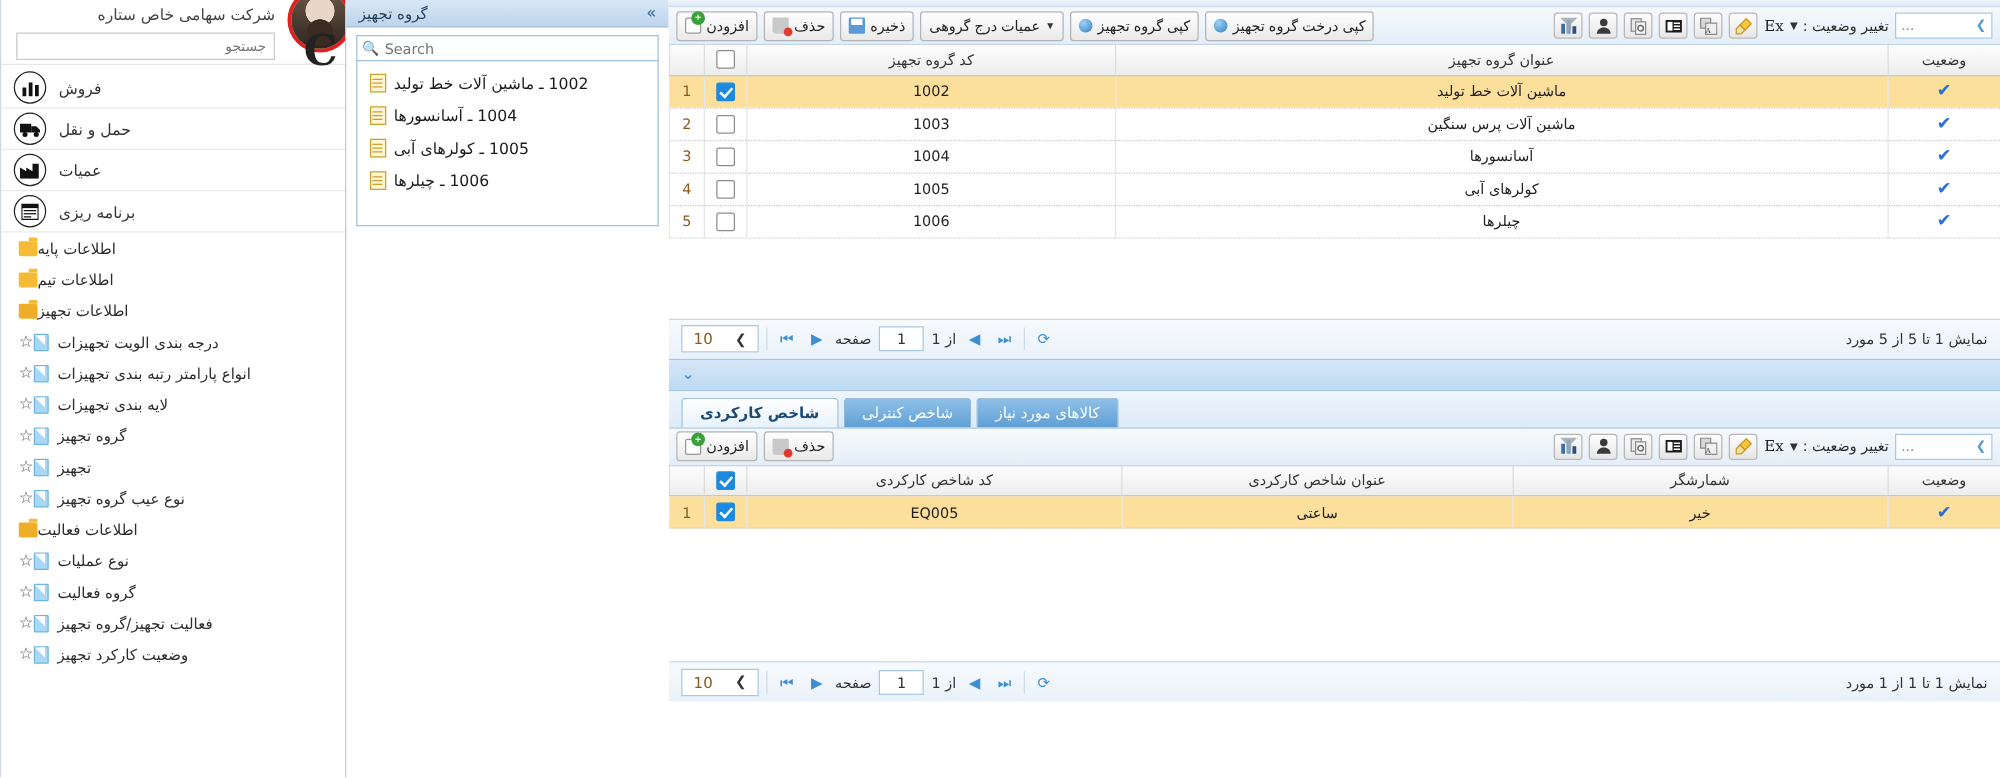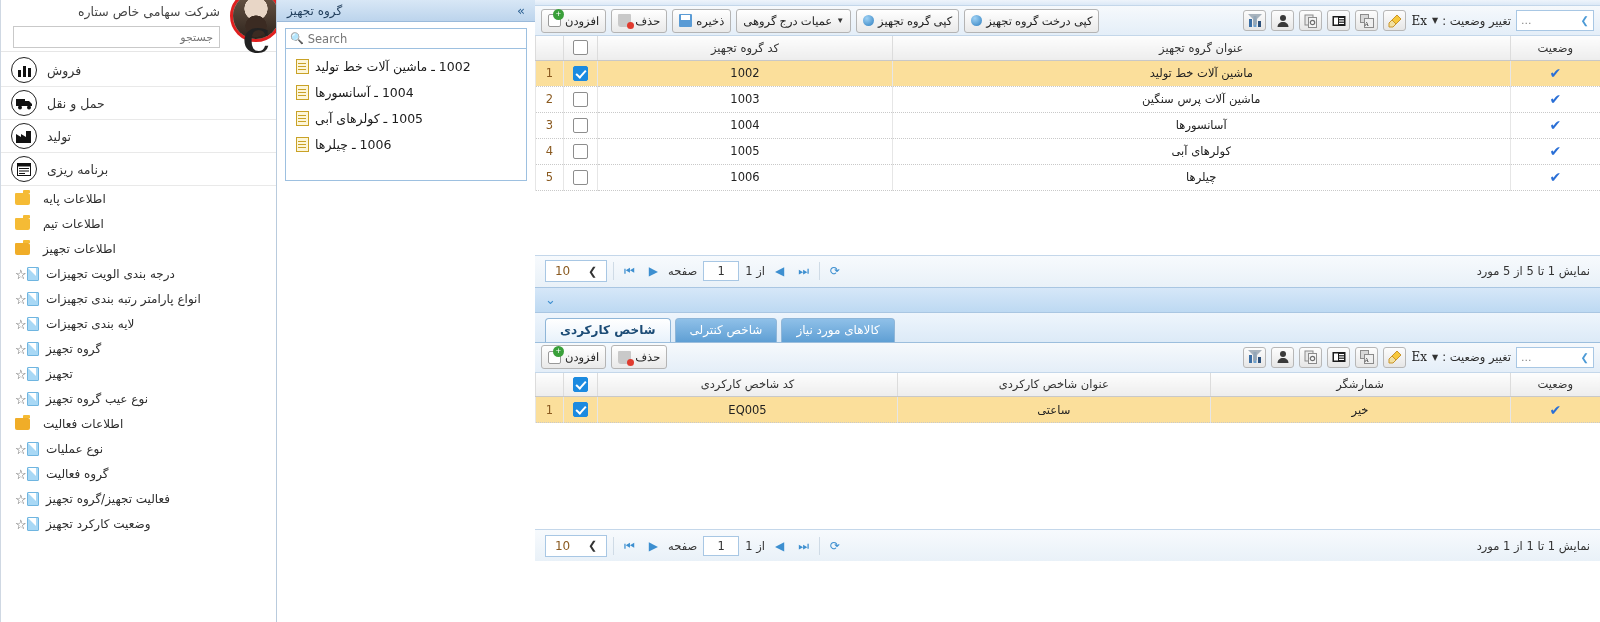--- a/index.html
+++ b/index.html
@@ -52,21 +52,21 @@
     gap:10px; cursor:pointer;
   }
   .sb-main .ico-circle{
     width:26px; height:26px; border-radius:50%; border:1.4px solid #222;
     display:flex; align-items:center; justify-content:center; flex:0 0 26px;
   }
   .sb-main .lbl{ font-size:12.5px; color:#333; }
 
   .sb-folder{
     height:25px; display:flex; flex-direction:row-reverse; align-items:center;
-    padding:0 14px; gap:13px; cursor:pointer;
+    padding:0 14px; gap:0; cursor:pointer;
   }
   .sb-folder .lbl{ font-size:12px; color:#2d2d2d; }
   .sb-leaf{
     height:25px; display:flex; flex-direction:row-reverse; align-items:center;
     padding:0 14px 0 26px; gap:7px; cursor:pointer; position:relative;
   }
   .sb-leaf .lbl{ font-size:12px; color:#2d2d2d; white-space:nowrap; }
   .sb-leaf .star{
     position:absolute; left:14px; top:50%; transform:translateY(-50%);
     font-size:13px; color:#555; line-height:1;
@@ -621,21 +621,21 @@
             </svg>
           </span>
           <span class="lbl">حمل و نقل</span>
         </div>
         <div class="sb-main">
           <span class="ico-circle">
             <svg width="16" height="13" viewBox="0 0 16 13">
               <path d="M0 13V4l5 3V4l5 3V1h5v12z" fill="#111"></path>
             </svg>
           </span>
-          <span class="lbl">تولید</span>
+          <span class="lbl">عمیات</span>
         </div>
         <div class="sb-main">
           <span class="ico-circle">
             <svg width="14" height="15" viewBox="0 0 14 15">
               <rect x="0.5" y="1.5" width="13" height="12" fill="none" stroke="#111"></rect>
               <rect x="0.5" y="1.5" width="13" height="3" fill="#111"></rect>
               <rect x="2" y="6" width="10" height="1" fill="#111"></rect>
               <rect x="2" y="8.5" width="10" height="1" fill="#111"></rect>
               <rect x="2" y="11" width="6" height="1" fill="#111"></rect>
             </svg>

